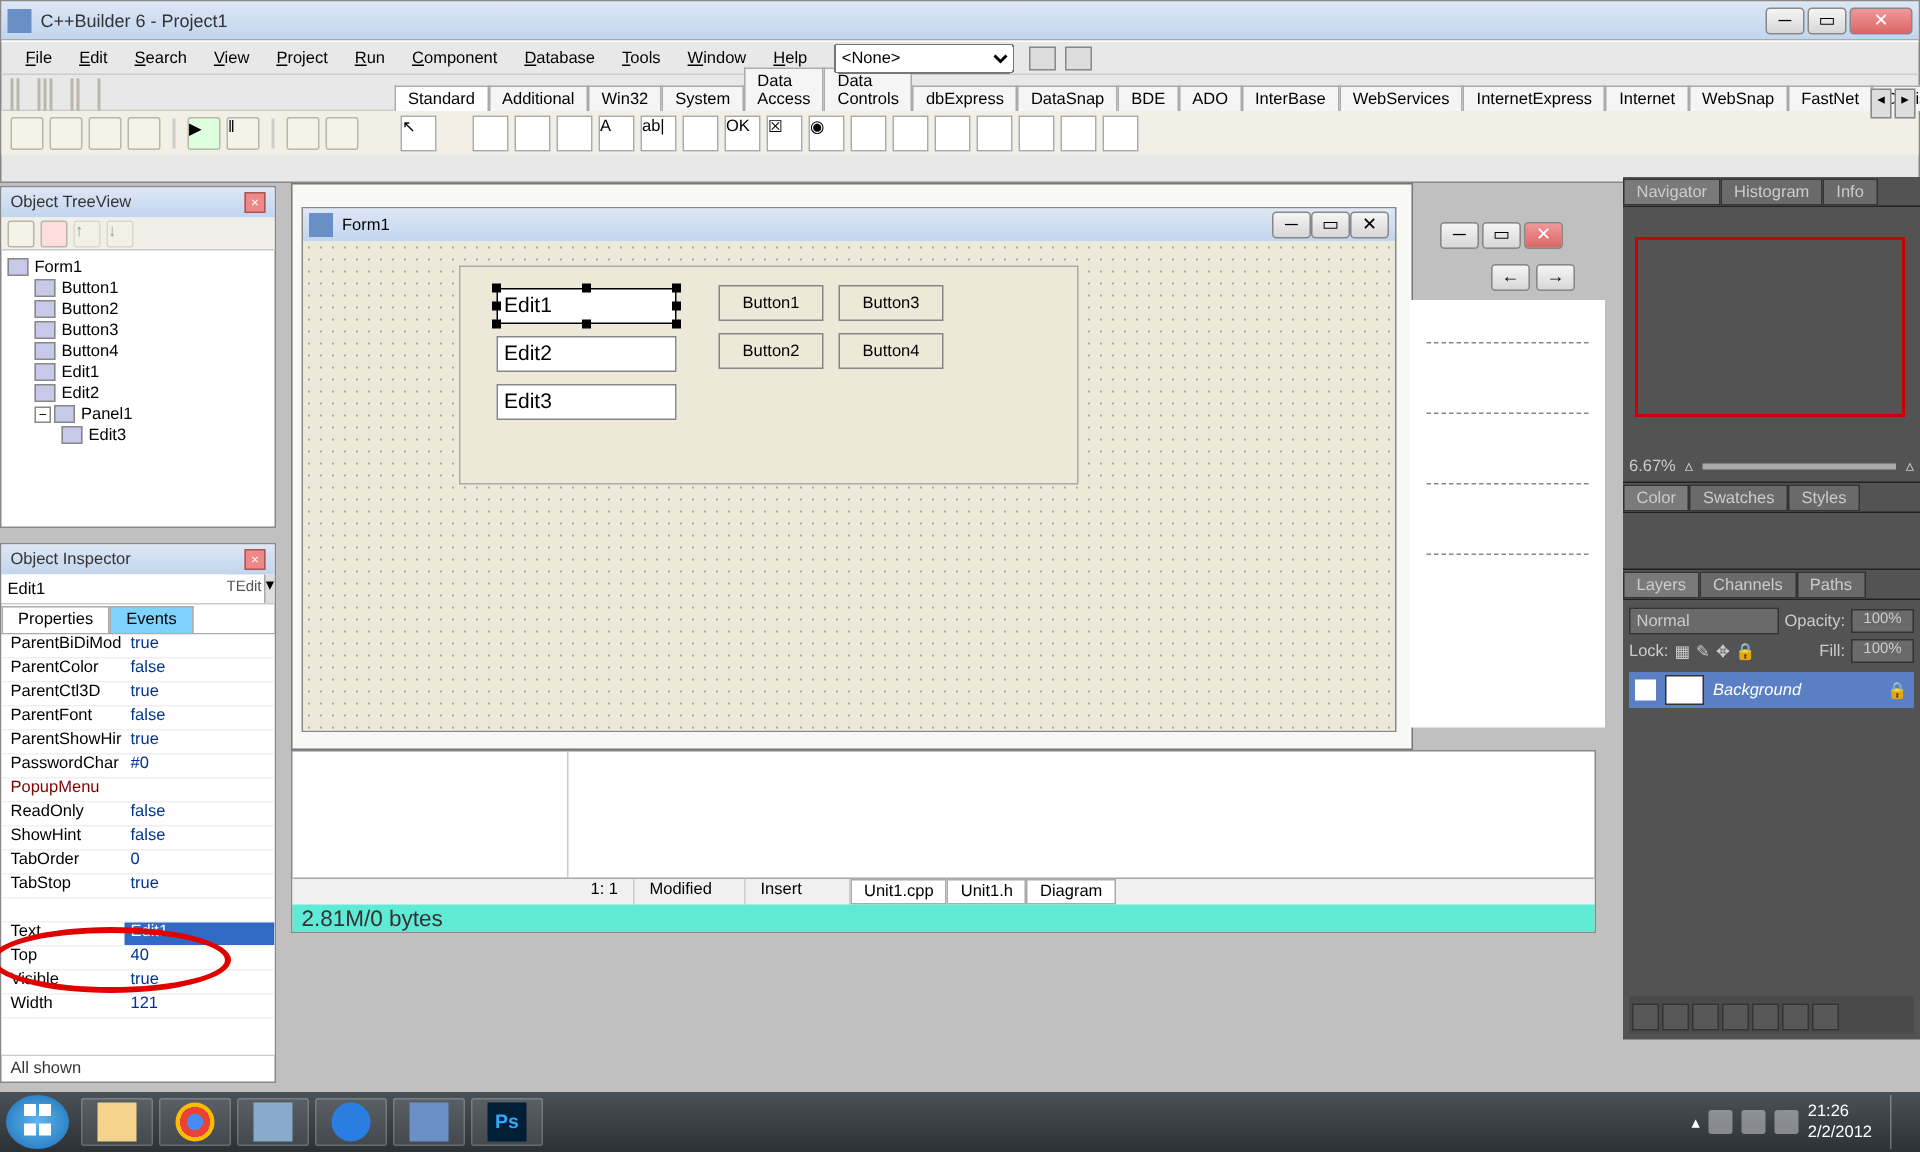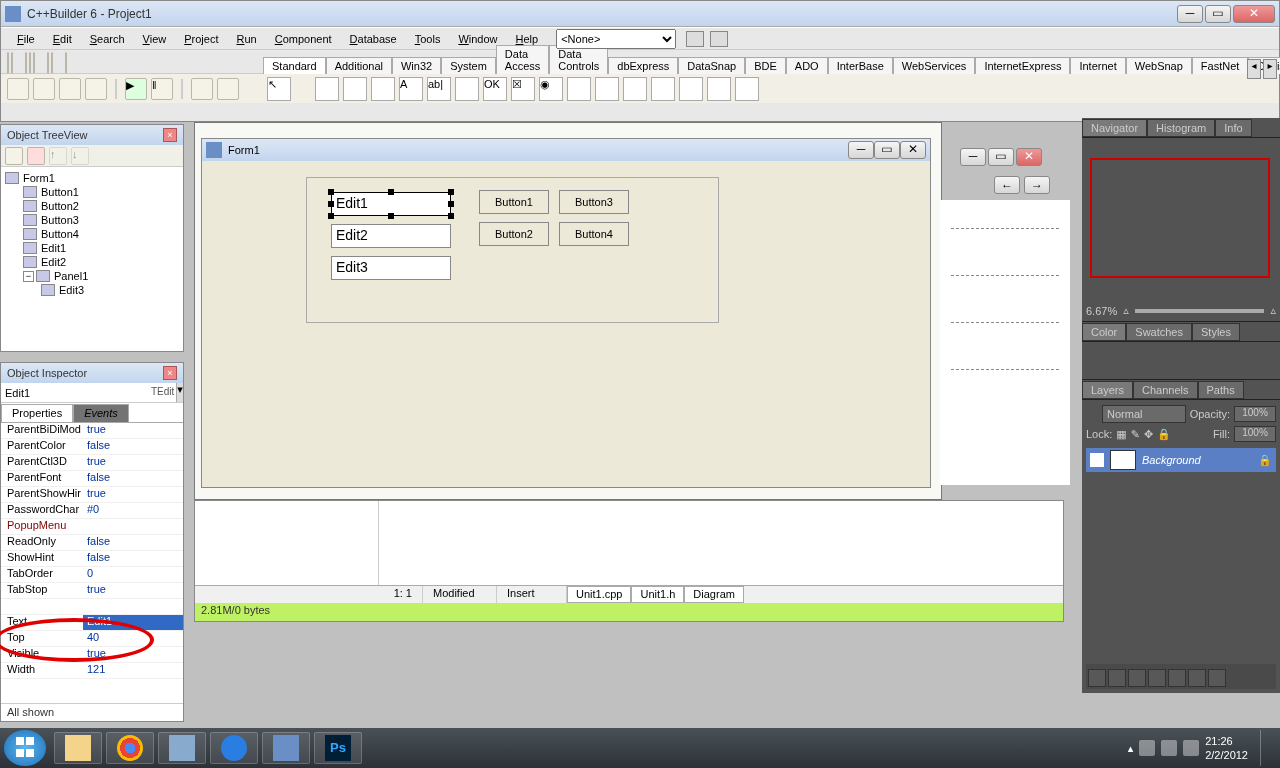--- a/index.html
+++ b/index.html
@@ -42,21 +42,21 @@
 .tree-indent2 { padding-left: 36px; }
 .tree-expander { width: 11px; height: 11px; border: 1px solid #888; text-align: center; line-height: 9px; font-size: 9px; margin-right: 2px; cursor:pointer; display:inline-block; }
 
 .inspector { position: absolute; top: 362px; left: 0; width: 184px; height: 360px; background: #fff; border: 1px solid #888; display: flex; flex-direction: column; }
 .insp-select-row { height: 20px; display: flex; border-bottom: 1px solid #ccc; }
 .insp-select-row input { flex: 1; border: none; padding: 0 4px; font-size: 11px; }
 .insp-type { width: 60px; text-align: left; color: #555; font-size:10px; padding-top:3px;}
 .insp-dd { width: 16px; background: #ddd; border-left: 1px solid #aaa; text-align: center; cursor: pointer; }
 .insp-tabs { height: 20px; display: flex; border-bottom: 1px solid #aaa; }
 .insp-tab { padding: 2px 10px; border: 1px solid #aaa; border-bottom: none; background: #fff; cursor: pointer; font-size: 11px; margin-top:1px; }
-.insp-tab.inactive { background: #737373; font-style: italic; }
+.insp-tab.inactive { background: #7dd3fc; }
 .insp-grid { flex: 1; overflow-y: auto; background: #fff; position:relative; }
 .insp-row { display: flex; height: 16px; font-size: 11px; border-bottom: 1px solid #f0f0f0; }
 .insp-key { width: 82px; padding-left: 6px; color: #000; overflow: hidden; white-space: nowrap; }
 .insp-val { flex: 1; padding-left: 4px; color: #003399; }
 .insp-key.red { color: #800000; }
 .insp-val.selected { background: #316ac5; color: #fff; }
 .insp-footer { height: 18px; padding: 2px 6px; border-top: 1px solid #ccc; font-size: 11px; color: #333; }
 .red-circle { position: absolute; border: 4px solid #e00000; border-radius: 50%; width: 160px; height: 44px; pointer-events: none; z-index:500; }
 
 .design-frame { position: absolute; top: 122px; left: 194px; width: 748px; height: 378px; border: 1px solid #777; background: #f8f8f4; display: flex; flex-direction: column; }
@@ -70,21 +70,21 @@
 .btn-box { position: absolute; width: 70px; height: 24px; background: #ece9d8; border: 1px solid #888; text-align: center; line-height: 22px; font-size: 11px; cursor: pointer; }
 
 .code-editor { position: absolute; top: 500px; left: 194px; width: 870px; height: 122px; background: #fff; border: 1px solid #888; display: flex; flex-direction: column; }
 .ce-body { flex:1; display:flex; }
 .ce-left { width:184px; border-right:1px solid #ccc;}
 .ce-status { height: 18px; display: flex; border-top: 1px solid #aaa; font-size: 11px; background: #f0f0f0;}
 .ce-cell { padding: 1px 10px; border-right: 1px solid #ccc; }
 .ce-tabs { display: flex; }
 .ce-tab { padding: 1px 8px; border: 1px solid #aaa; font-size: 11px; background: #fff; cursor: pointer; }
 .ce-scroll { flex:1; }
-.ce-footer { height: 18px; padding: 1px 6px; font-size: 11px; background: #bef264; color:#333;}
+.ce-footer { height: 18px; padding: 1px 6px; font-size: 15px; background: #5eead4; color:#333;}
 
 .ps-right { position: absolute; top: 118px; right: 0; width: 198px; height: 575px; background: #535353; color: #ccc; }
 .ps-tabrow { display: flex; border-bottom: 1px solid #222; height: 20px; font-size: 11px; background: #535353; align-items:center; }
 .ps-tab { padding: 2px 8px; border: 1px solid #333; background: #6a6a6a; cursor: pointer; }
 .ps-tab.active { background: #7a7a7a; }
 .ps-nav-area { height: 184px; border-bottom: 1px solid #222; padding: 4px; position:relative;}
 .ps-nav-rect { position: absolute; top: 20px; left: 8px; width: 180px; height: 120px; border: 2px solid #c00; }
 .ps-slider-row { position:absolute; bottom: 4px; left:4px; right:4px; display:flex; align-items:center; gap:6px; font-size:11px;}
 .ps-slider { flex:1; height:4px; background:#aaa; position:relative;}
 .ps-color-sect { height: 38px; border-bottom: 1px solid #222; padding: 4px; font-size:11px;}
@@ -436,21 +436,21 @@
     <div class="ps-tab">Styles</div>
   </div>
   <div class="ps-color-sect"></div>
   <div class="ps-tabrow">
     <div class="ps-tab active">Layers</div>
     <div class="ps-tab">Channels</div>
     <div class="ps-tab">Paths</div>
   </div>
   <div class="ps-layers-sect">
     <div class="ps-row">
-      <div class="ps-sel" style="padding:2px 4px;margin-left:16px;">Normal</div>
+      <div class="ps-sel" style="padding:2px 4px;">Normal</div>
       <span>Opacity:</span>
       <div class="ps-pct">100%</div>
     </div>
     <div class="ps-row">
       <span>Lock:</span>
       <span>▦</span>
       <span>✎</span>
       <span>✥</span>
       <span>🔒</span>
       <span style="flex:1"></span>

